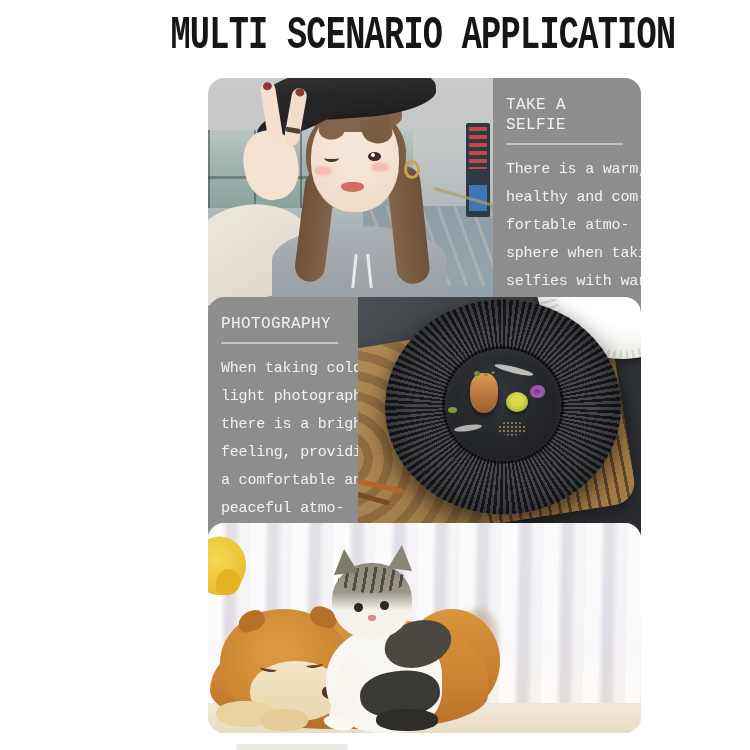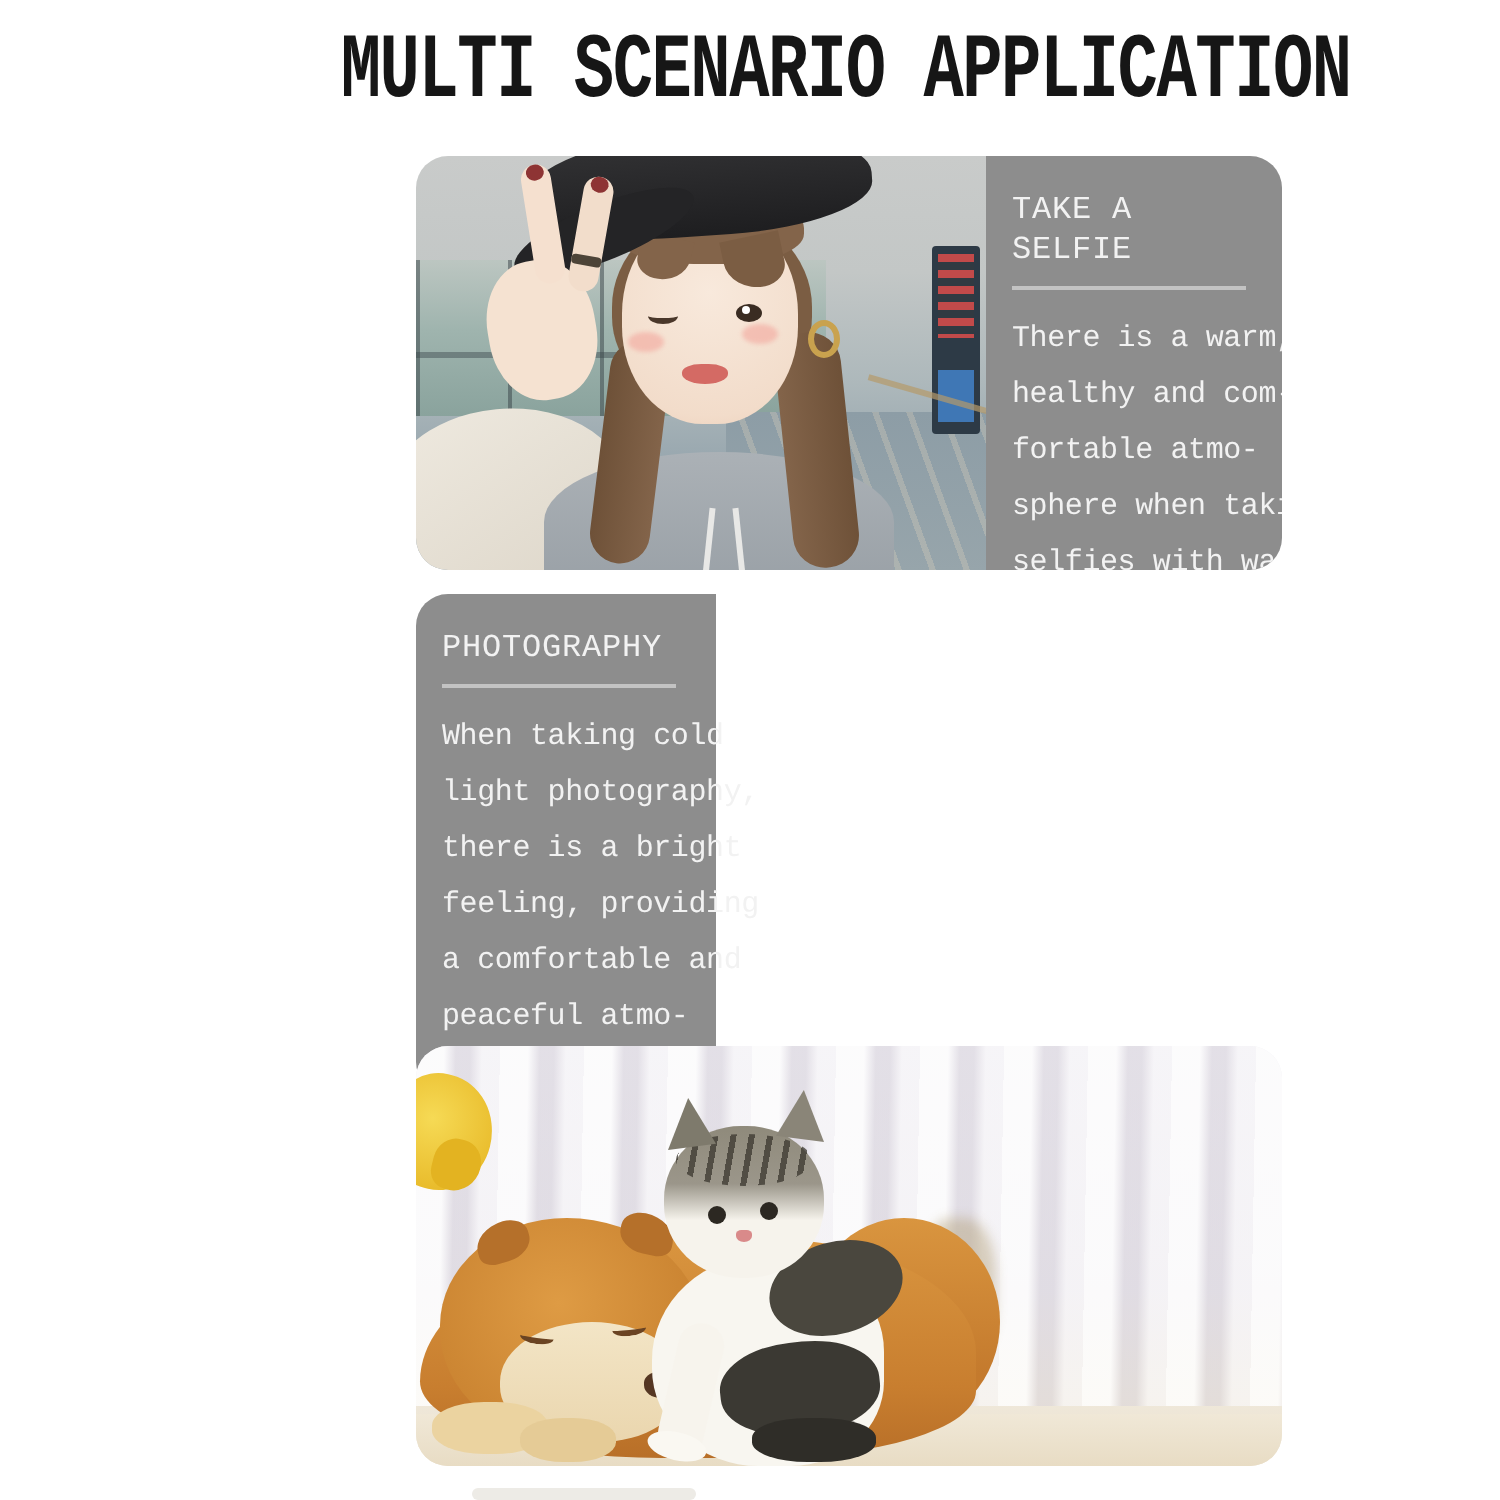--- a/index.html
+++ b/index.html
@@ -14,22 +14,22 @@
     font-size:46px; font-weight:bold; color:#161616; letter-spacing:-1px;
     white-space:nowrap;
   }
   .title-inner { display:inline-block; transform:scaleX(.73); transform-origin:center; }
 
   
   .card {
     position:absolute; left:160px; width:433px; border-radius:16px;
     overflow:hidden; display:flex;
   }
-  .card-selfie      { top:78px;  height:207px; }
-  .card-photography { top:297px; height:250px;flex-direction:column; }
+  .card-selfie      { top:78px;  height:252px; }
+  .card-photography { top:297px; height:250px; }
   .card-daily       { top:523px; height:210px; }
 
   .panel {
     background:#8d8d8d; color:#f4f4f4; padding:17px 11px 0 13px;
     flex:0 0 auto;
   }
   .panel-right { width:148px; }
   .panel-left  { width:150px; }
   .panel-heading { font-size:16px; line-height:20px; letter-spacing:.4px; color:#f2f2f2; font-weight:400; }
   .divider { width:117px; height:2px; background:#c3c3c3; margin:8px 0 11px; }

